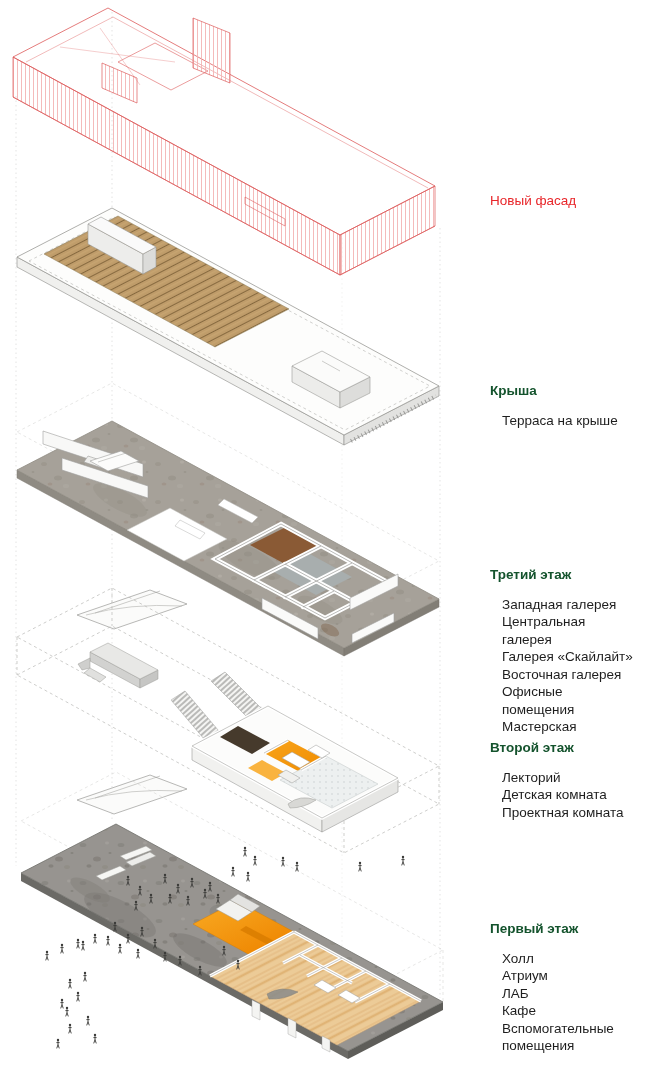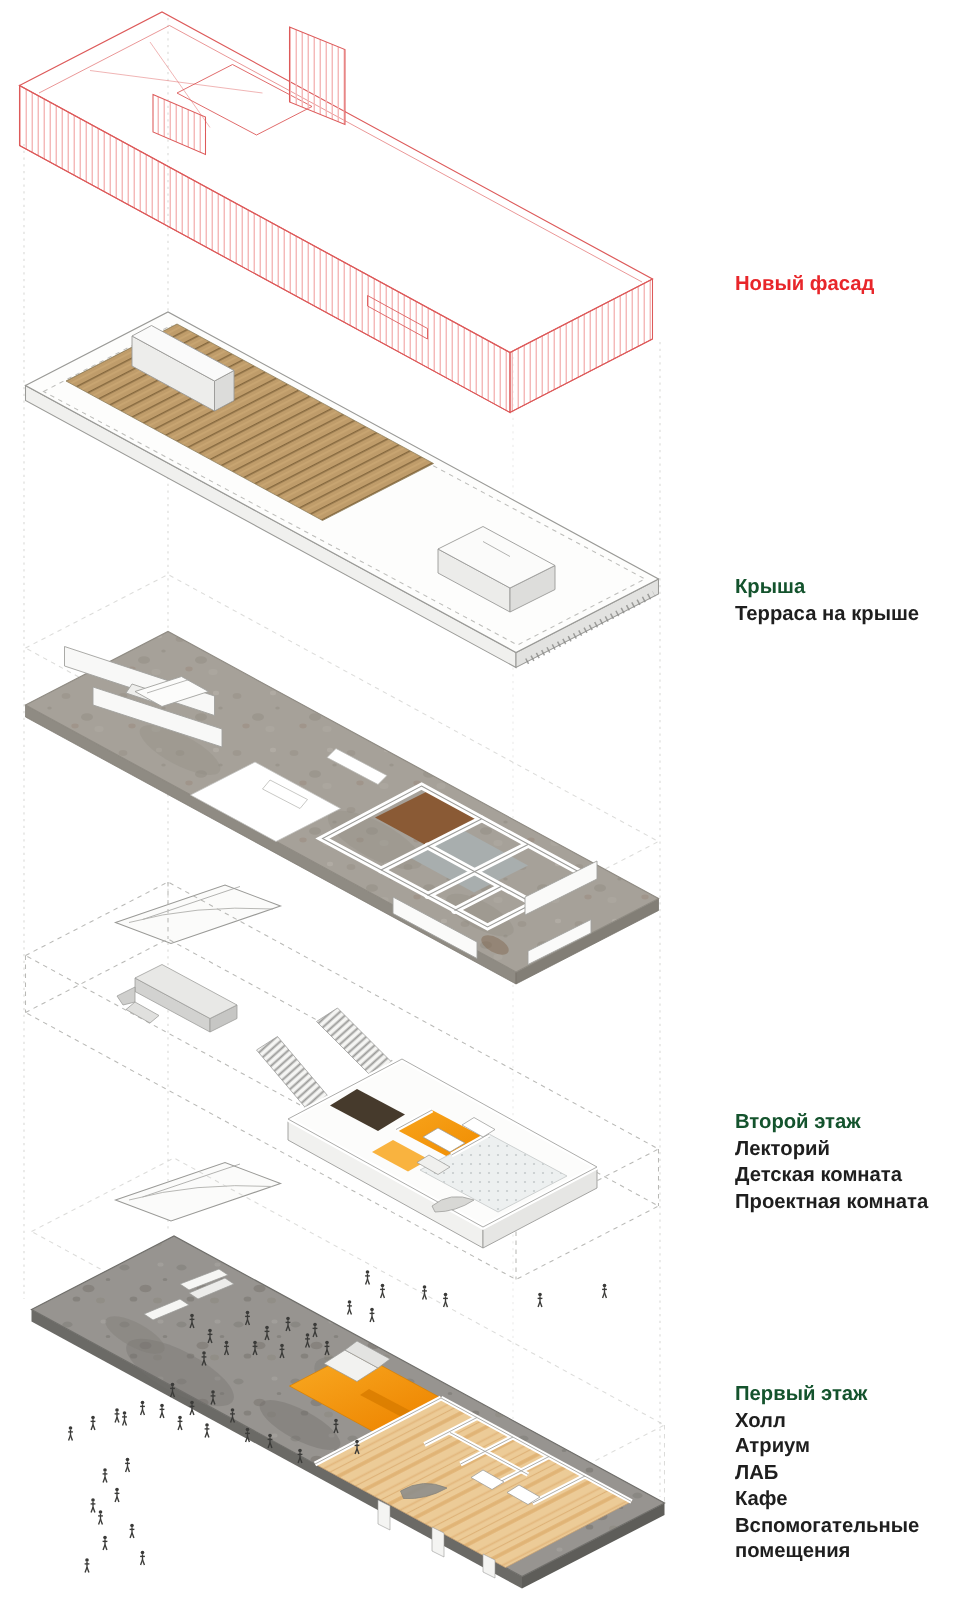--- a/index.html
+++ b/index.html
@@ -1,24 +1,24 @@
 <!DOCTYPE html>
 <html><head>
 <meta charset="utf-8">
 <style>
   html,body{margin:0;padding:0;background:#ffffff;}
   body{width:650px;height:1070px;overflow:hidden;font-family:"Liberation Sans",sans-serif;}
   .stage{position:relative;width:650px;height:1070px;background:#fff;}
   svg.drawing{position:absolute;left:0;top:0;}
-  .facade-label{position:absolute;left:490px;top:180px;width:156px;
-    font-size:13.5px;line-height:17.5px;font-weight:700;color:#e8262a;}
+  .facade-label{position:absolute;left:490px;top:192px;width:156px;
+    font-size:13.5px;line-height:17.5px;font-weight:400;color:#e8262a;}
   .label-block{position:absolute;left:490px;width:158px;font-size:13.5px;
     line-height:17.5px;color:#1e1e1e;}
   .label-block h3{margin:0;font-size:13.5px;line-height:17.5px;font-weight:700;color:#14532d;}
-  .label-block ul{margin:0;padding:0;list-style:none;font-weight:bold;}
+  .label-block ul{margin:12px;padding:0;list-style:none;}
   .lb-roof{top:382px;} .lb-third{top:566px;} .lb-second{top:739px;} .lb-first{top:920px;}
 </style>
 </head>
 <body>
 
 <div class="stage">
 
 <svg class="drawing" width="650" height="1070" viewBox="0 0 650 1070">
   <defs>
     <pattern id="hatchRed" width="4" height="12" patternUnits="userSpaceOnUse">
@@ -320,20 +320,31 @@
 
 <div class="facade-label">Новый фасад</div>
 
 <div class="label-block lb-roof">
   <h3>Крыша</h3>
   <ul>
         <li>Терраса на крыше</li>
       </ul>
 </div>
 
+<div class="label-block lb-third">
+  <h3>Третий этаж</h3>
+  <ul>
+        <li>Западная галерея</li>
+        <li>Центральная галерея</li>
+        <li>Галерея «Скайлайт»</li>
+        <li>Восточная галерея</li>
+        <li>Офисные помещения</li>
+        <li>Мастерская</li>
+      </ul>
+</div>
 
 <div class="label-block lb-first">
   <h3>Первый этаж</h3>
   <ul>
         <li>Холл</li>
         <li>Атриум</li>
         <li>ЛАБ</li>
         <li>Кафе</li>
         <li>Вспомогательные помещения</li>
       </ul>

